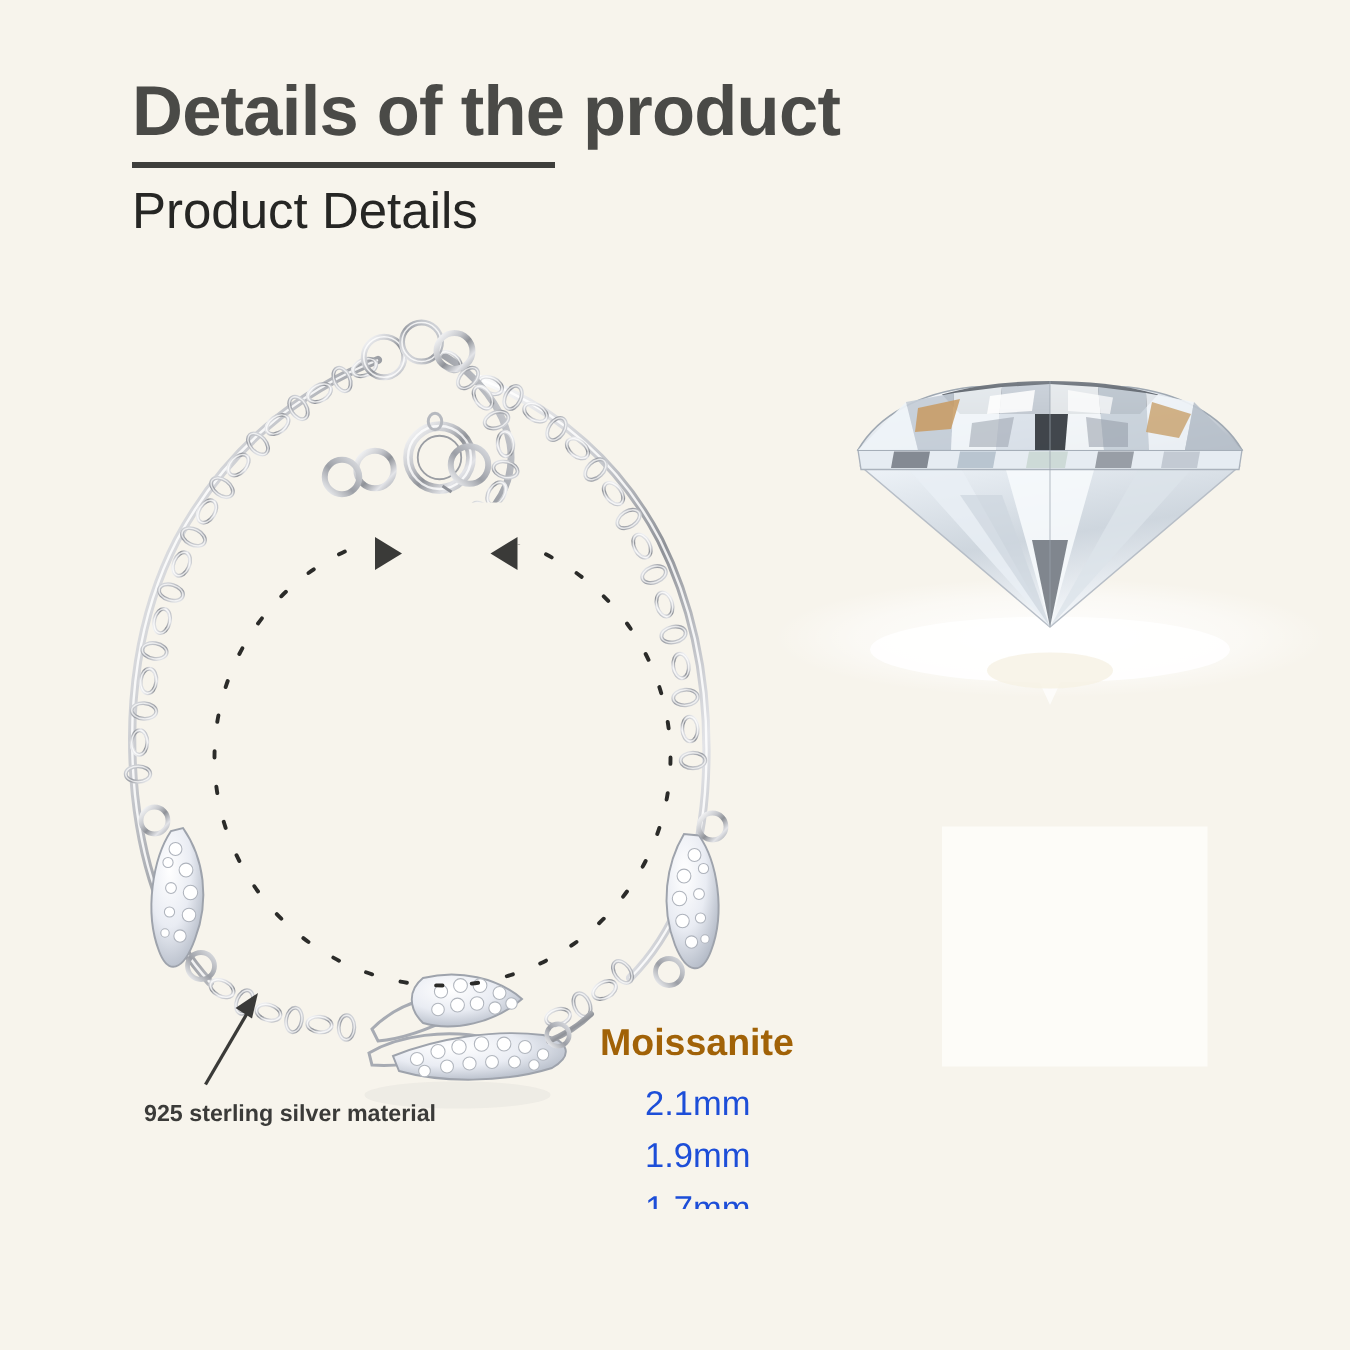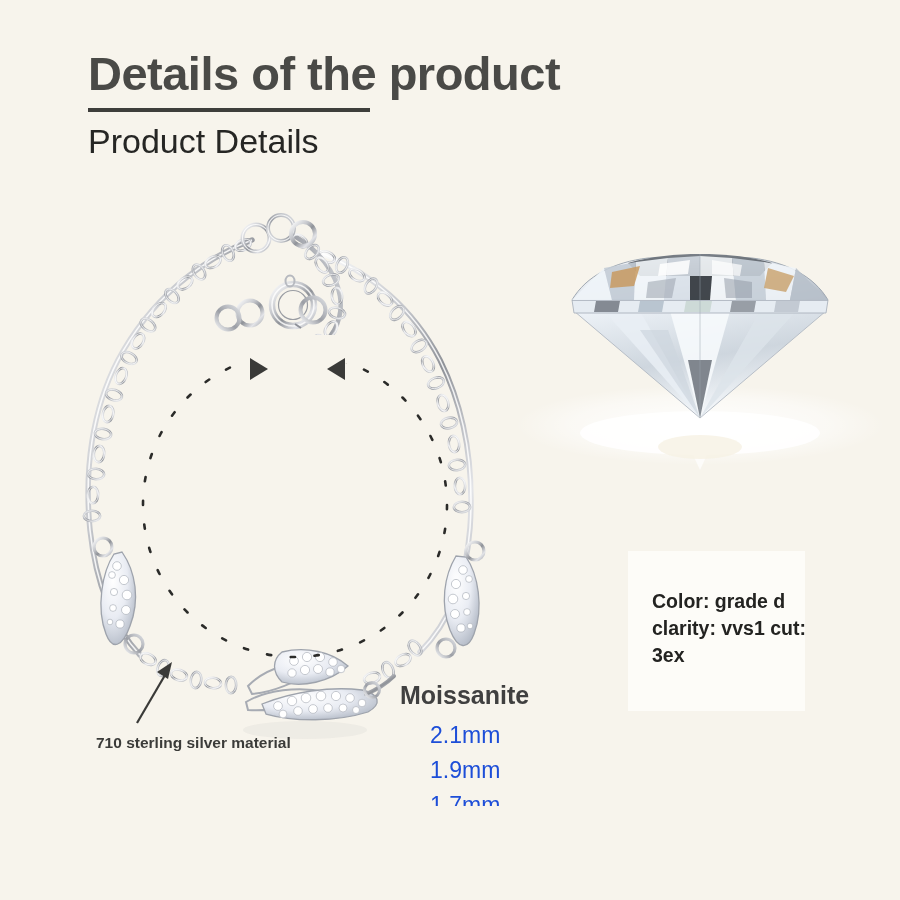--- a/index.html
+++ b/index.html
@@ -62,21 +62,21 @@
     top: 734px;
     font-size: 15.5px;
     font-weight: bold;
     color: #3b3b39;
   }
   #moissanite-label {
     left: 400px;
     top: 681px;
     font-size: 25px;
     font-weight: bold;
-    color: #404040;
+    color: #a16207;
     text-align: center;
   }
   .size-line {
     left: 430px;
     font-size: 23px;
     font-weight: 400;
     color: #1d4ed8;
   }
   #size-0 { top: 722px; }
   #size-1 { top: 757px; }
@@ -416,24 +416,23 @@
       </g>
 
       <g>
         <line x1="137" y1="723" x2="168" y2="670" stroke="#3a3a38" stroke-width="2.2"></line>
         <polygon points="172,662 157,672 168,679" fill="#3a3a38"></polygon>
       </g>
     </svg>
   </div>
 
 
-  <div class="txt" id="silver-material-label">710 sterling silver material</div>
+  <div class="txt" id="silver-material-label">925 sterling silver material</div>
 
   <div class="txt" id="moissanite-label">Moissanite</div>
 
   <div class="txt size-line" id="size-0">2.1mm</div>
   <div class="txt size-line" id="size-1">1.9mm</div>
   <div class="txt size-line" id="size-2">1.7mm</div>
 
   <div id="spec-box"></div>
-  <div id="spec-text">Color: grade d clarity: vvs1 cut: 3ex</div>
 
 </div>
 
 </body></html>

